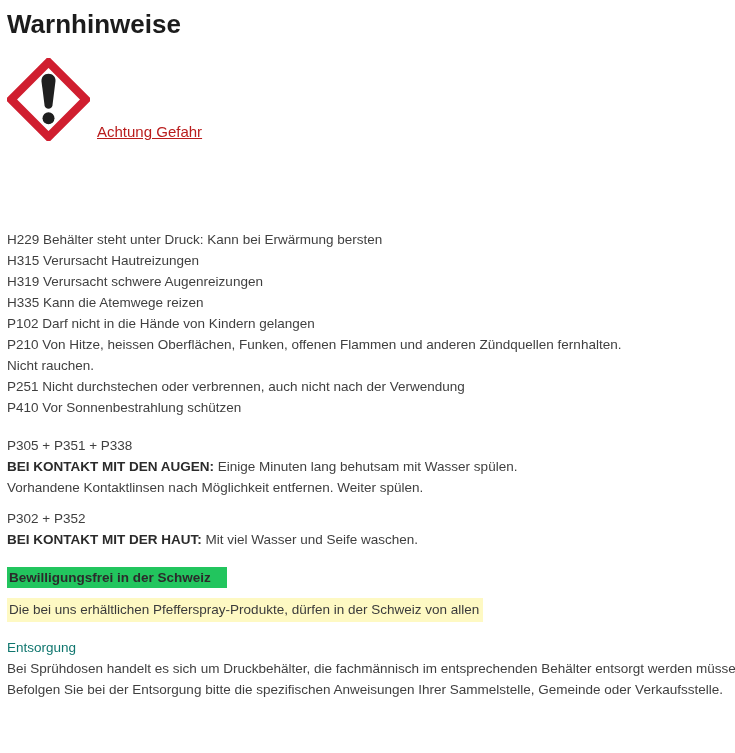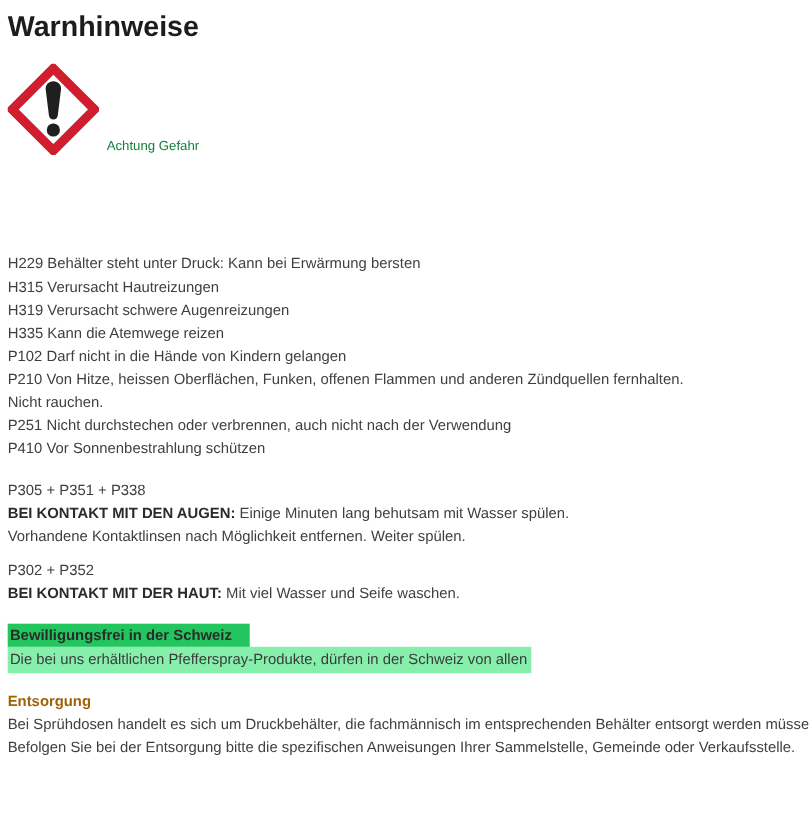--- a/index.html
+++ b/index.html
@@ -32,23 +32,24 @@
     height: 83px;
   }
   .picto {
     width: 83px;
     height: 83px;
     flex: 0 0 83px;
   }
   .picto-label {
     margin-left: 7px;
     margin-bottom: 1px;
-    font-size: 12px;
+    font-size: 15px;
     line-height: 16px;
-    color: #15803d;
+    color: #b91c1c;
+    text-decoration: underline;
   }
   .tblock {
     font-size: 13.5px;
     line-height: 21px;
     color: #3f3f3f;
   }
   .tblock .ln { white-space: nowrap; }
   .h-block   { margin-top: 88px; }
   .p-block   { }
   .eyes-block{ margin-top: 17px; }
@@ -65,22 +66,22 @@
   }
   .swiss-body {
     width: 474px;
     padding: 1px 0 2px 2px;
     font-size: 13.5px;
     line-height: 21px;
     color: #3b3b3b;
   }
   .disposal-block { margin-top: 15px; }
   .disposal-heading {
-    font-weight: bold;
-    color: #a16207;
+    font-weight: normal;
+    color: #0f766e;
     font-size: 13.5px;
     line-height: 21px;
   }
 </style>
 </head>
 <body>
 
 <div class="page">
 
   <h1 class="page-title">Warnhinweise</h1>
@@ -117,21 +118,21 @@
 
   <div class="tblock skin-block">
     <div class="ln">P302 + P352</div>
     <div class="ln"><b>BEI KONTAKT MIT DER HAUT:</b><span> Mit viel Wasser und Seife waschen.</span></div>
   </div>
 
   <div class="swiss-block">
     <div>
       <span class="swiss-heading" style="background:#22c55e;">Bewilligungsfrei in der Schweiz</span>
     </div>
-    <div class="swiss-body" style="background:#86efac;">
+    <div class="swiss-body" style="background:#fef9c3;margin-top:10px;">
       <div class="ln" style="white-space:nowrap;">Die bei uns erhältlichen Pfefferspray-Produkte, dürfen in der Schweiz von allen</div>
     </div>
   </div>
 
   <div class="tblock disposal-block">
     <div class="disposal-heading">Entsorgung</div>
     <div class="ln">Bei Sprühdosen handelt es sich um Druckbehälter, die fachmännisch im entsprechenden Behälter entsorgt werden müssen.</div>
     <div class="ln">Befolgen Sie bei der Entsorgung bitte die spezifischen Anweisungen Ihrer Sammelstelle, Gemeinde oder Verkaufsstelle.</div>
   </div>
 

